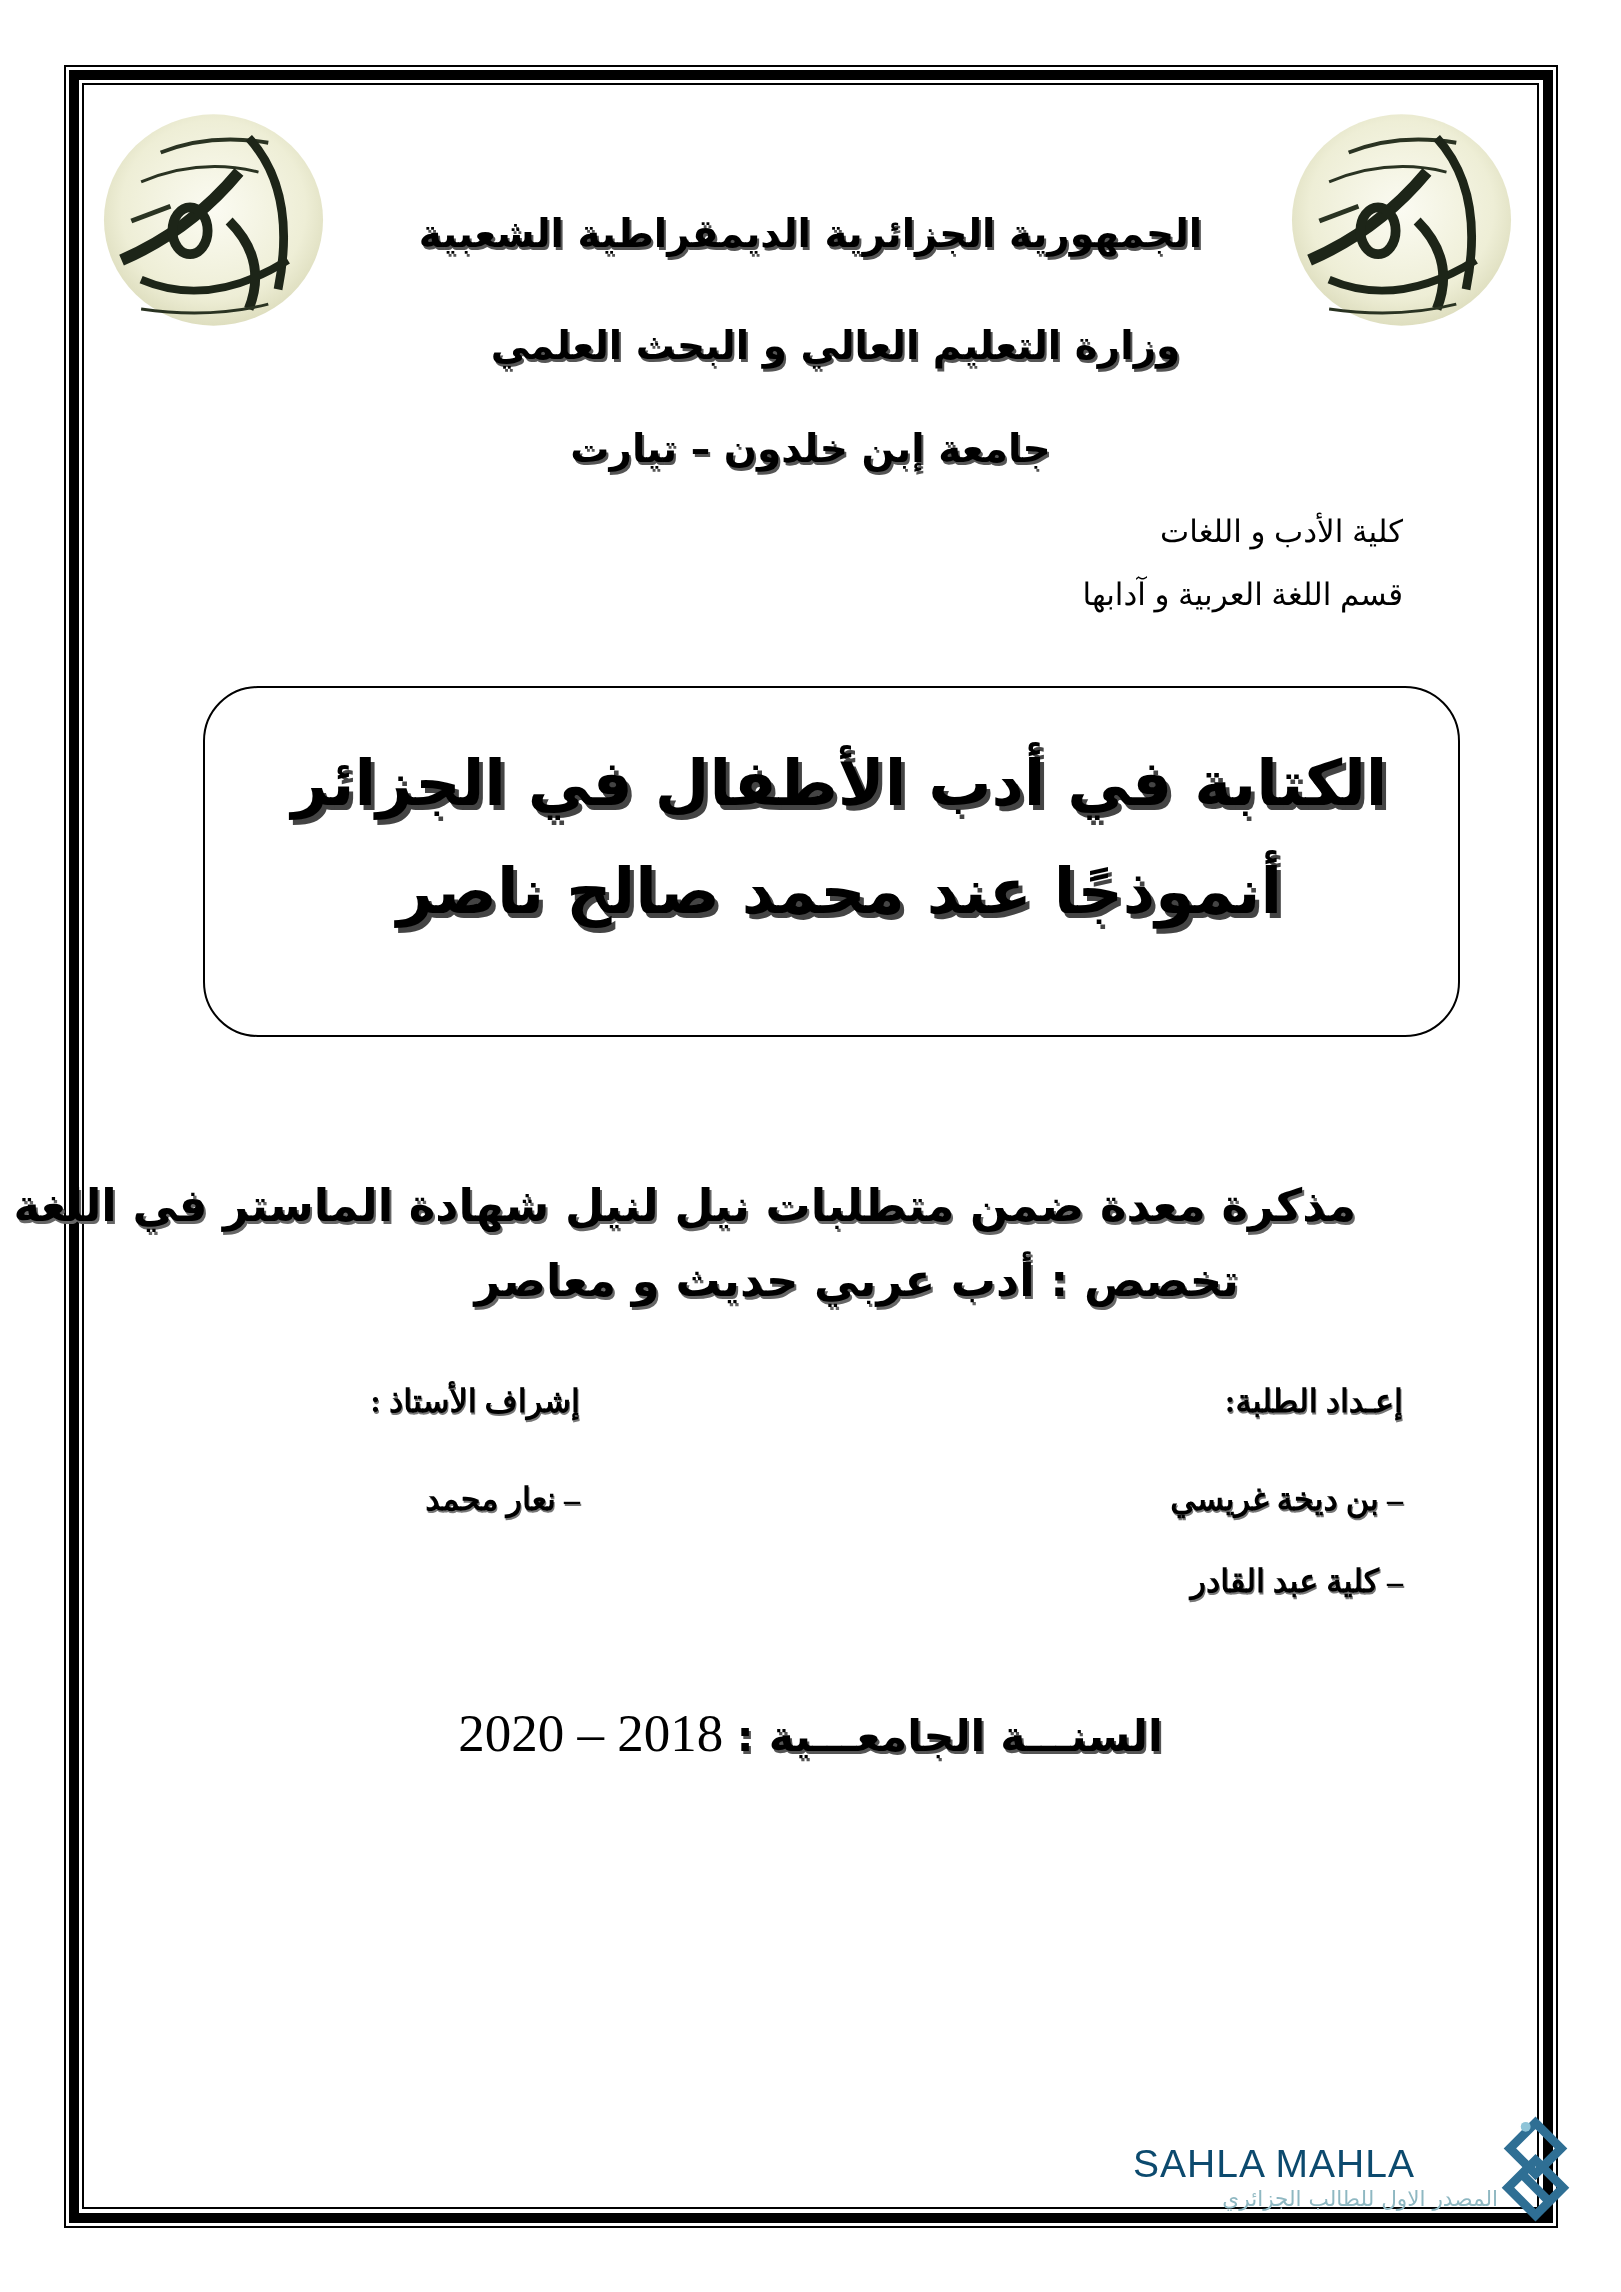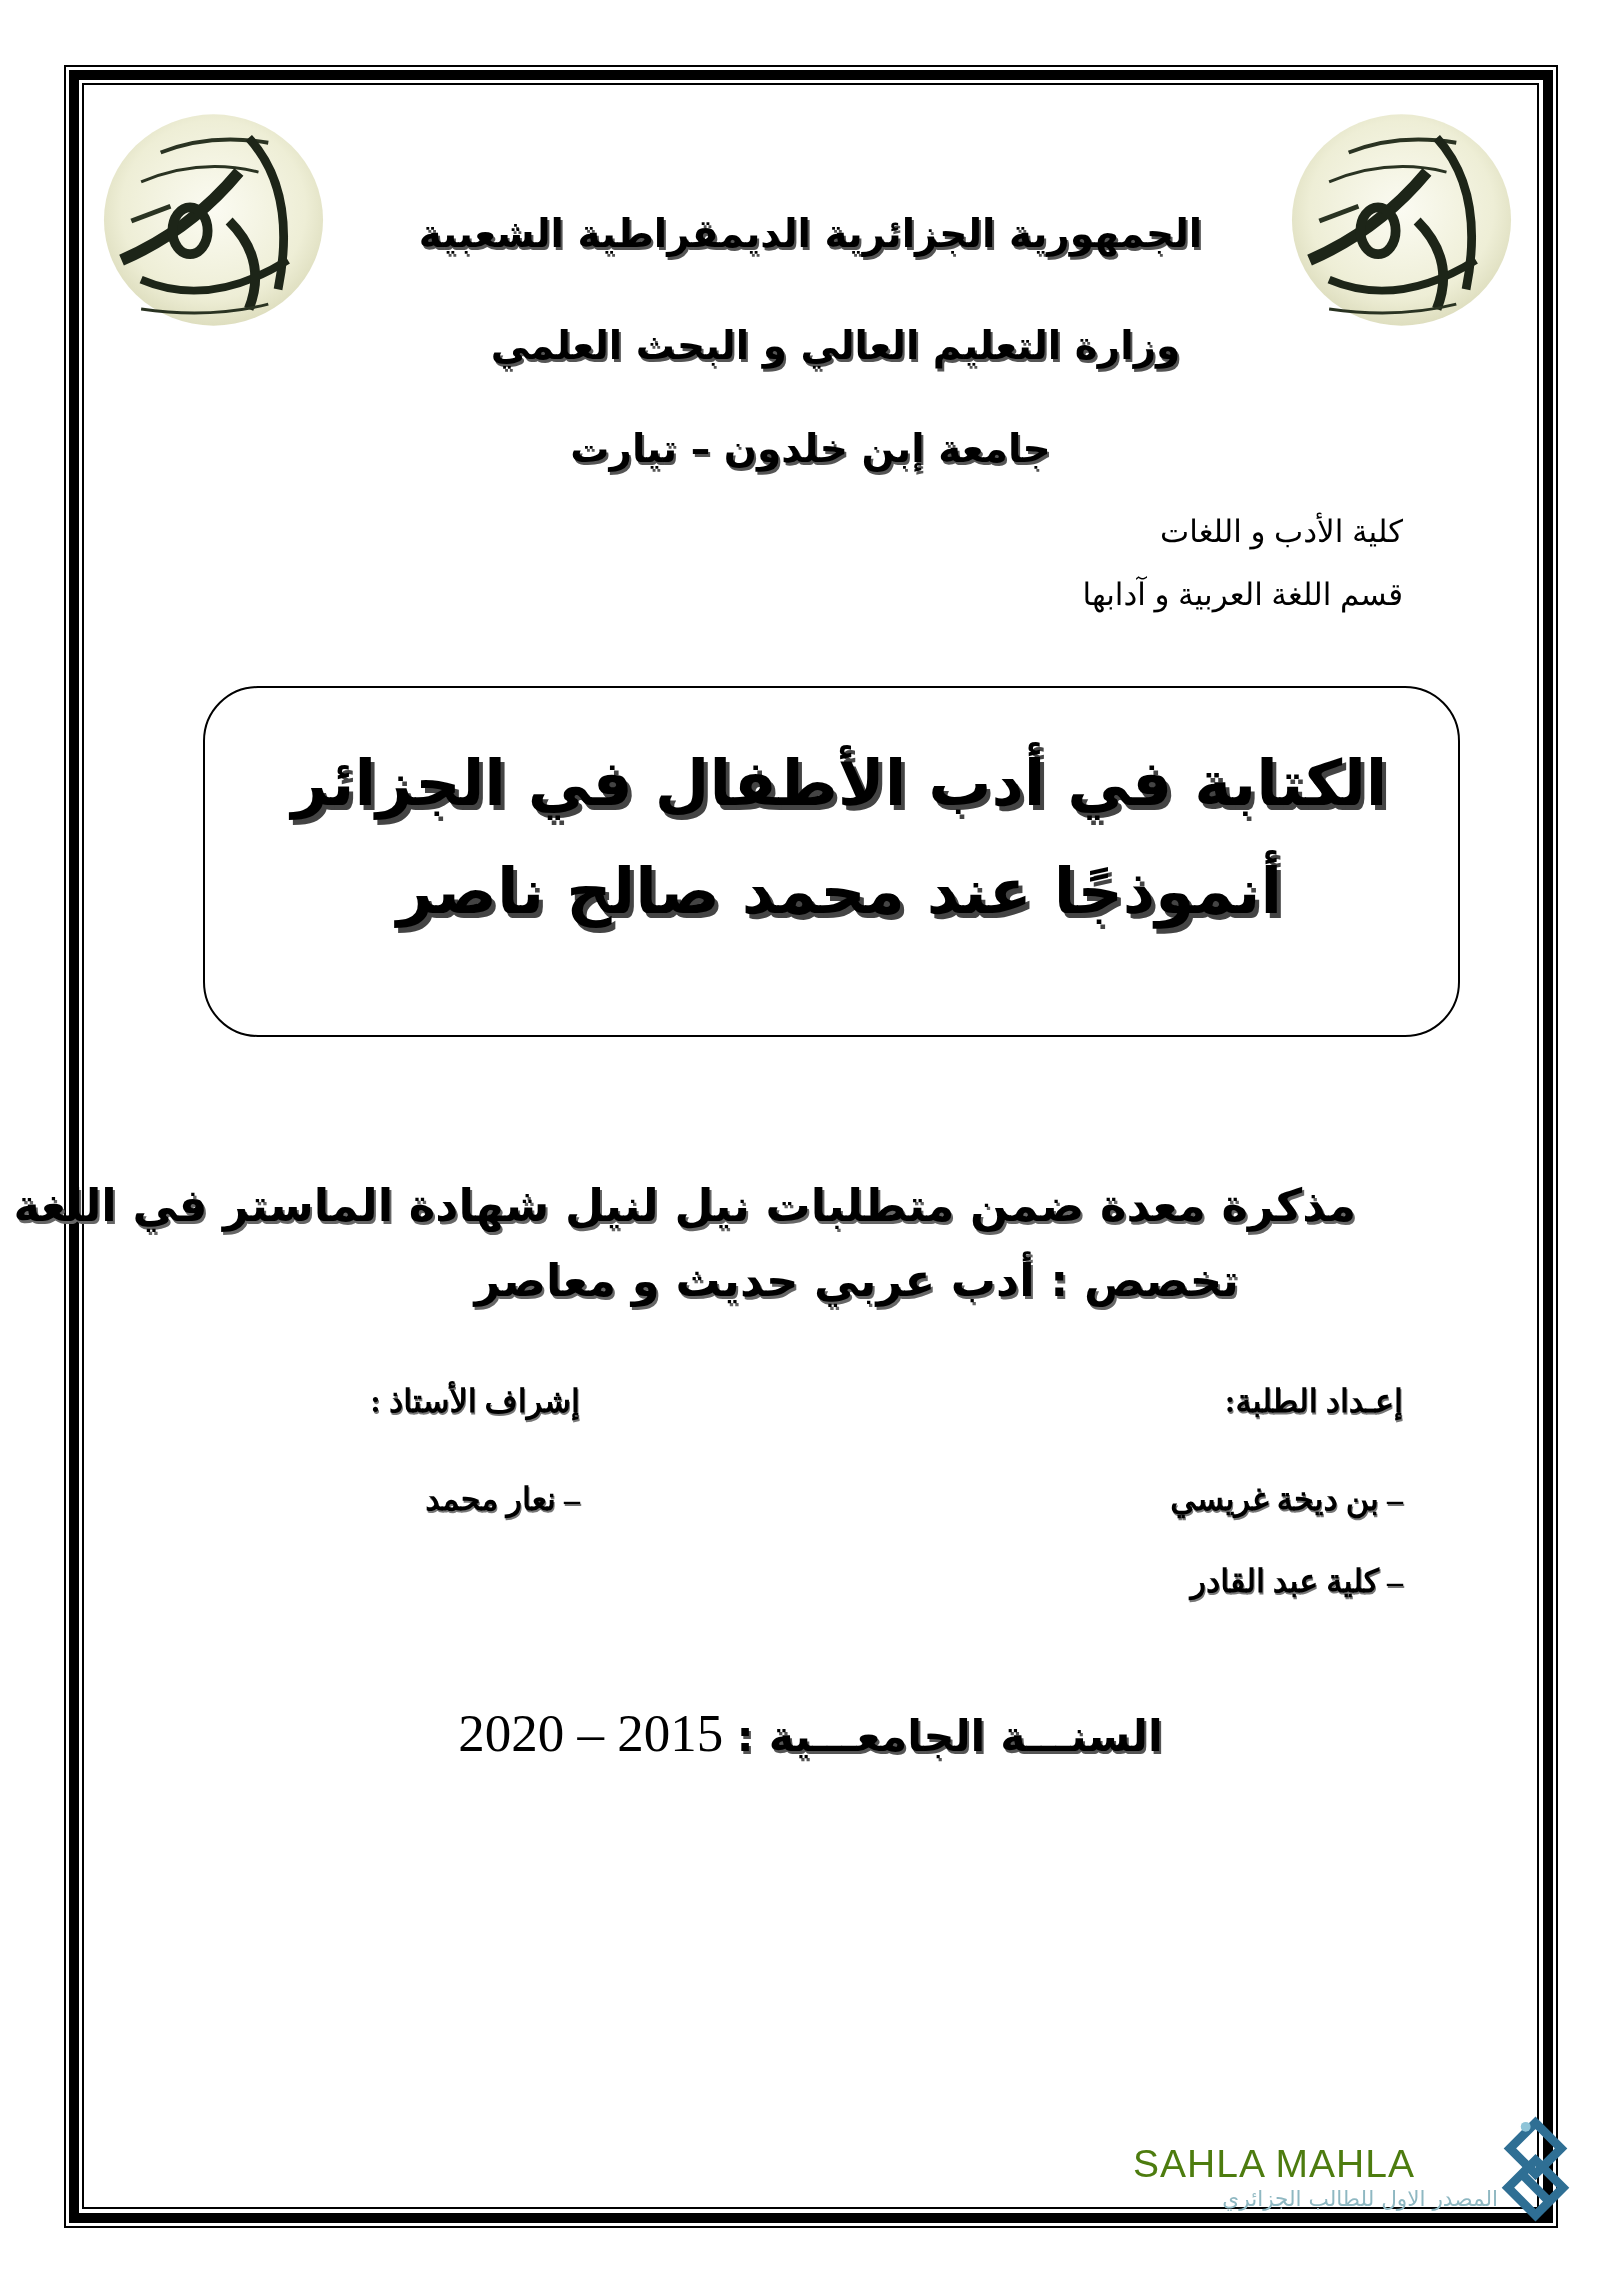--- a/index.html
+++ b/index.html
@@ -59,21 +59,21 @@
 
   
   .year { position: absolute; left: 0; width: 1621px; top: 1703px; text-align: center;
           font-family: "Liberation Serif", serif; font-size: 53px; white-space: nowrap; }
   .year .yl { font-family: "DejaVu Sans", sans-serif; font-weight: bold; font-size: 43px;
               text-shadow: 2px 2.9px 0 #555; }
 
   
   .wm { position: absolute; left: 1133px; top: 2142px; width: 431px; height: 88px; }
   .wm-text { position: absolute; left: 0; top: 0; font-family: "Liberation Sans", sans-serif;
-             font-size: 39px; color: #4d7c0f; letter-spacing: 1px; white-space: nowrap; }
+             font-size: 39px; color: #0c4a6e; letter-spacing: 1px; white-space: nowrap; }
   .wm-sub { position: absolute; left: 2px; top: 44px; direction: rtl; font-family: "DejaVu Sans", sans-serif;
             font-size: 21.6px; color: #8fb8c2; white-space: nowrap; width: 363px; text-align: right; }
   .wm-icon { position: absolute; left: 1500px; top: 2115px; width: 71px; height: 116px; }
 </style>
 </head>
 <body>
 
 <div class="frame-outer"></div>
 <div class="frame-thick"></div>
 <div class="frame-inner"></div>
@@ -137,21 +137,21 @@
 <div class="memo m1">مذكرة معدة ضمن متطلبات نيل لنيل شهادة الماستر في اللغة العربية</div>
 <div class="memo m2">تخصص : أدب عربي حديث و معاصر</div>
 
 <div class="label students-label">إعـداد الطلبة:</div>
 <div class="label supervisor-label">إشراف  الأستاذ :</div>
 <div class="label student1">– بن ديخة غريسي</div>
 <div class="label student2">– كلية عبد القادر</div>
 <div class="label supervisor1">– نعار محمد</div>
 
 <div class="year">
-  <span>2020 – 2015</span>
+  <span>2020 – 2018</span>
   <span class="yl" dir="rtl">السنـــة الجامعـــية :</span>
 </div>
 
 <div class="wm">
   <div class="wm-text">SAHLA MAHLA</div>
   <div class="wm-sub">المصدر الاول للطالب الجزائري</div>
 </div>
 <div class="wm-icon">
   <svg viewBox="0 0 72 118" width="71" height="116">
     <g fill="none" stroke="#2f6f94" stroke-width="9" stroke-linejoin="miter">

